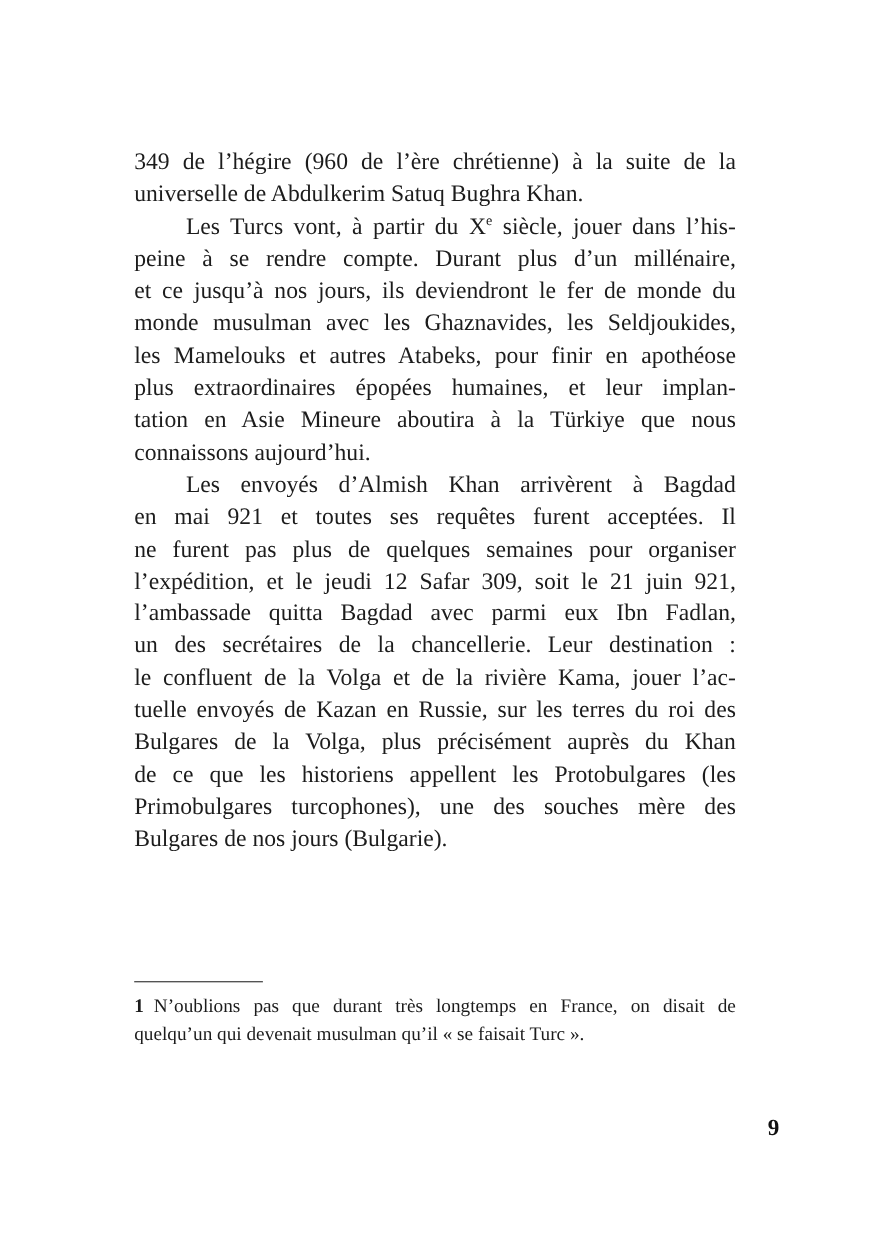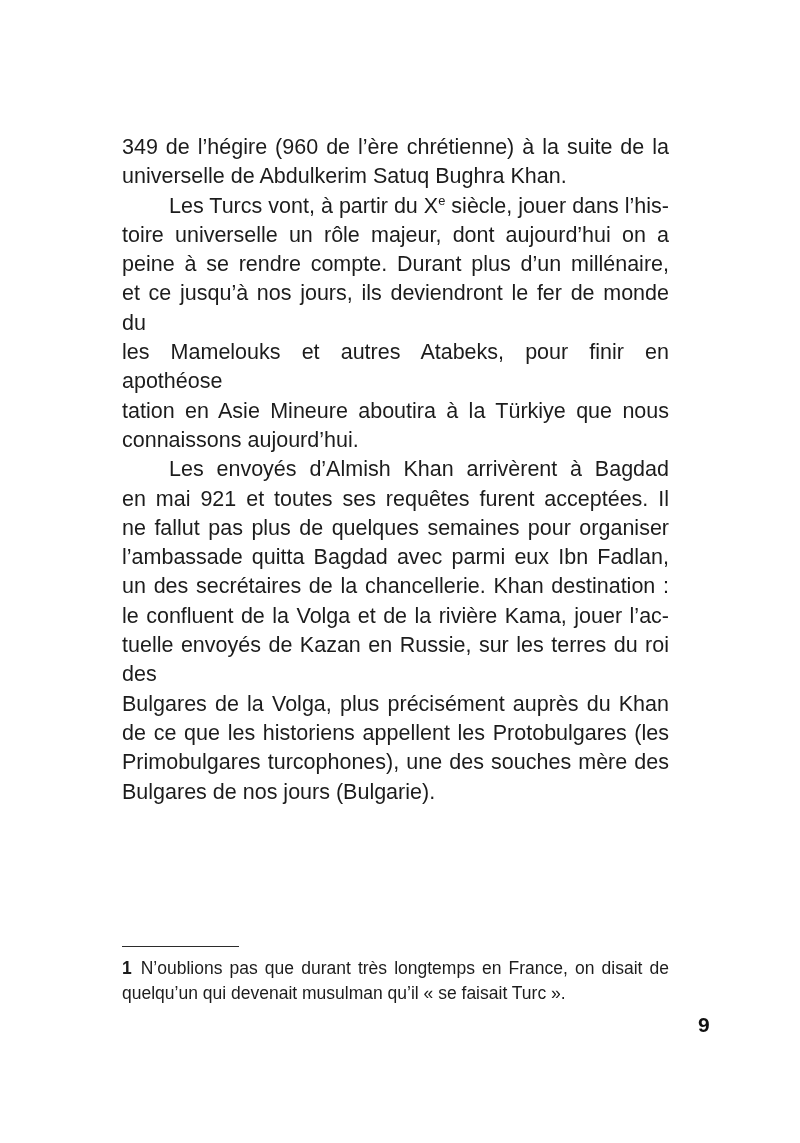--- a/index.html
+++ b/index.html
@@ -5,21 +5,21 @@
   html, body {
     margin: 0;
     padding: 0;
     background: #ffffff;
   }
   .page {
     position: relative;
     width: 800px;
     height: 1143px;
     background: #ffffff;
-    font-family: Liberation Sans, sans-serif;
+    font-family: Liberation Serif, serif;
     color: #1c1c1c;
     overflow: hidden;
   }
   .body-text {
     position: absolute;
     left: 122px;
     top: 133px;
     width: 547px;
     font-size: 21.5px;
     line-height: 29.3px;
@@ -39,21 +39,21 @@
     padding-left: 47px;
   }
   sup {
     font-size: 0.6em;
     line-height: 0;
     vertical-align: super;
   }
   .footnote-section {
     position: absolute;
     left: 122px;
-    top: 946px;
+    top: 892px;
     width: 547px;
     font-size: 17.5px;
     line-height: 24.6px;
   }
   .footnote-rule {
     width: 117px;
     height: 0;
     border-top: 1.6px solid #2b2b2b;
     margin-bottom: 9px;
   }
@@ -83,33 +83,35 @@
 
 <div class="page">
 
   <main class="body-text" id="body-text">
       <div class="para">
         <div class="line">349 de l’hégire (960 de l’ère chrétienne) à la suite de la</div>
         <div class="line last">universelle de Abdulkerim Satuq Bughra Khan.</div>
       </div>
       <div class="para">
         <div class="line indent">Les Turcs vont, à partir du X<sup>e</sup> siècle, jouer dans l’his-</div>
-        <div class="line">toire universelle un rôle majeur, dont aujourd’hui on a</div>
         <div class="line">peine à se rendre compte. Durant plus d’un millénaire,</div>
         <div class="line">et ce jusqu’à nos jours, ils deviendront le fer de monde du</div>
+        <div class="line">monde musulman avec les Ghaznavides, les Seldjoukides,</div>
         <div class="line">les Mamelouks et autres Atabeks, pour finir en apothéose</div>
+        <div class="line">plus extraordinaires épopées humaines, et leur implan-</div>
         <div class="line">tation en Asie Mineure aboutira à la Türkiye que nous</div>
         <div class="line last">connaissons aujourd’hui.</div>
       </div>
       <div class="para">
         <div class="line indent">Les envoyés d’Almish Khan arrivèrent à Bagdad</div>
         <div class="line">en mai 921 et toutes ses requêtes furent acceptées. Il</div>
-        <div class="line">ne fallut pas plus de quelques semaines pour organiser</div>
+        <div class="line">ne furent pas plus de quelques semaines pour organiser</div>
+        <div class="line">l’expédition, et le jeudi 12 Safar 309, soit le 21 juin 921,</div>
         <div class="line">l’ambassade quitta Bagdad avec parmi eux Ibn Fadlan,</div>
-        <div class="line">un des secrétaires de la chancellerie. Khan destination :</div>
+        <div class="line">un des secrétaires de la chancellerie. Leur destination :</div>
         <div class="line">le confluent de la Volga et de la rivière Kama, jouer l’ac-</div>
         <div class="line">tuelle envoyés de Kazan en Russie, sur les terres du roi des</div>
         <div class="line">Bulgares de la Volga, plus précisément auprès du Khan</div>
         <div class="line">de ce que les historiens appellent les Protobulgares (les</div>
         <div class="line">Primobulgares turcophones), une des souches mère des</div>
         <div class="line last">Bulgares de nos jours (Bulgarie).</div>
       </div>
     </main>
 
   <section class="footnote-section">

